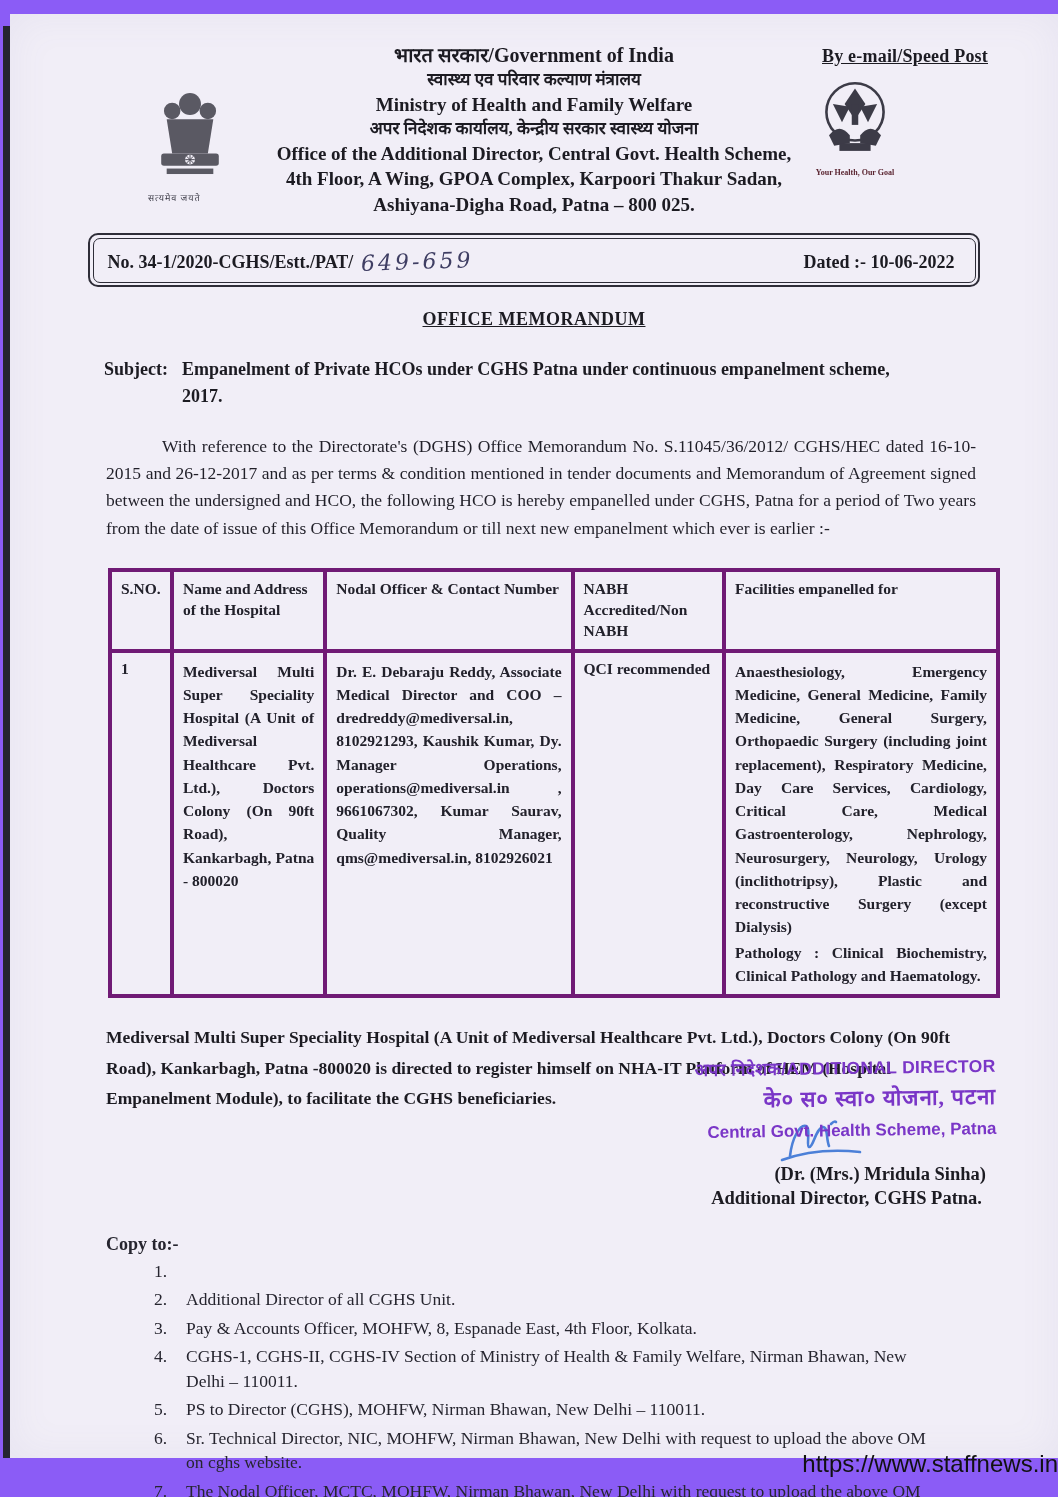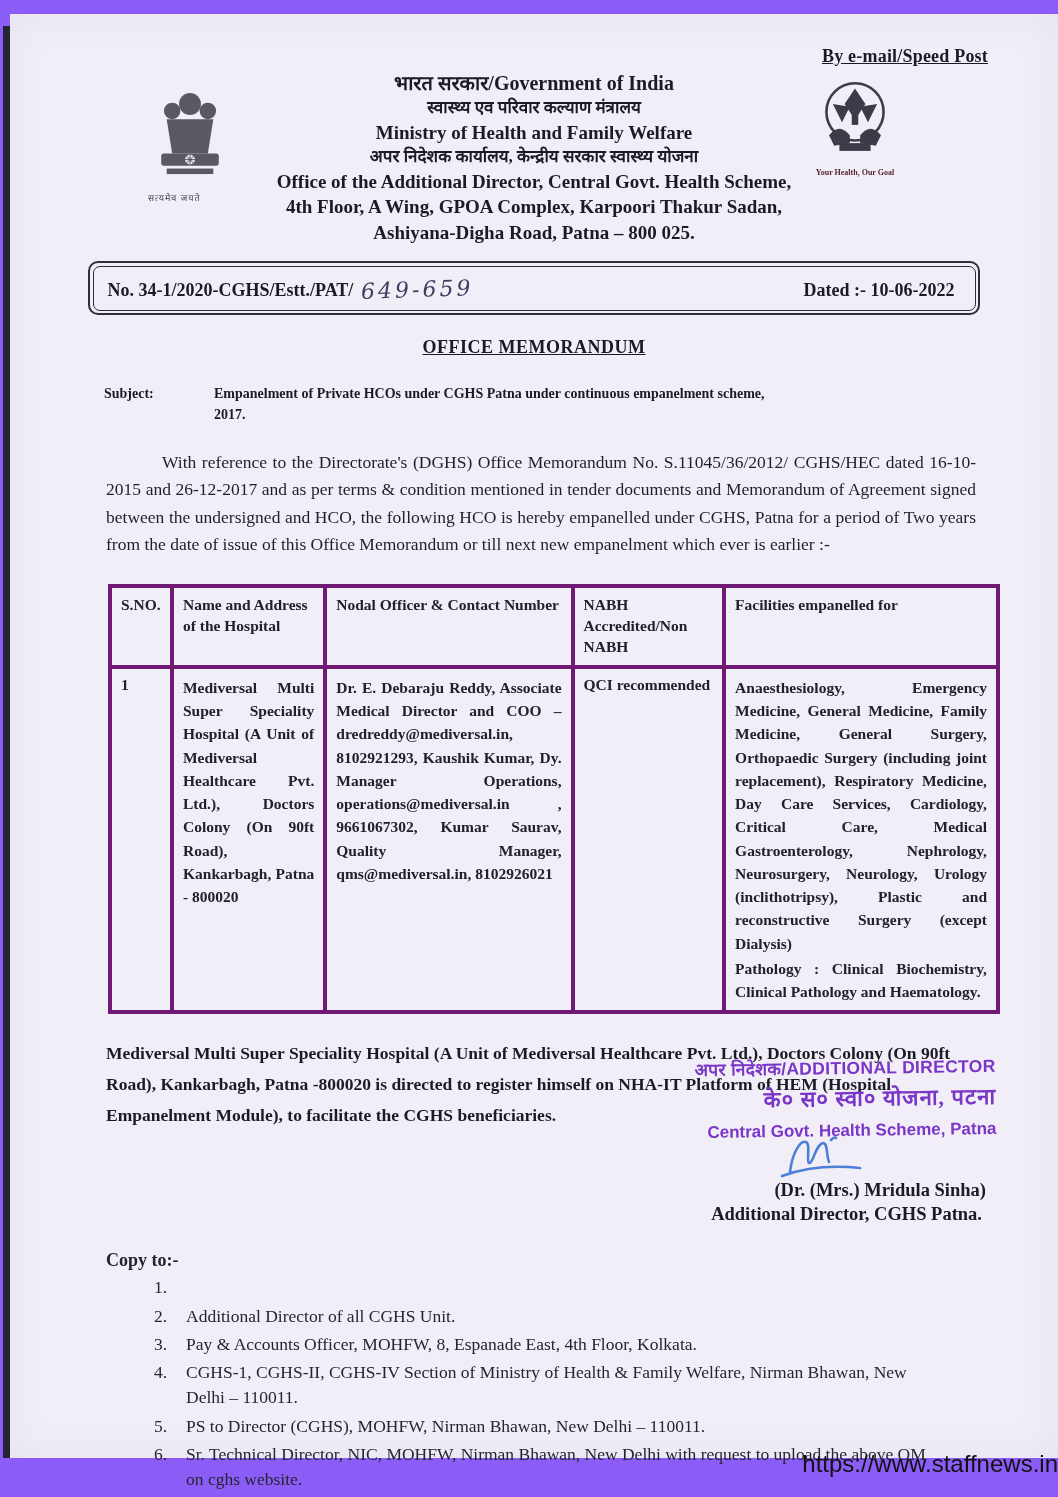--- a/index.html
+++ b/index.html
@@ -12,40 +12,40 @@
 
   .dispatch { position:absolute; top:32px; right:70px; font-weight:bold; font-size:18px;
               text-decoration:underline; letter-spacing:0.2px; }
 
   .emblem-wrap { position:absolute; left:138px; top:75px; width:100px; text-align:left; }
   .emblem-caption { font-size:9px; color:#3c3b47; margin-top:2px; letter-spacing:1px; }
 
   .cghs-wrap { position:absolute; right:148px; top:64px; width:110px; text-align:center; }
   .cghs-caption { font-size:8px; color:#5a2430; font-weight:bold; line-height:1.2; }
 
-  .letterhead { padding-top:56px; text-align:center; line-height:1.35; }
+  .letterhead { padding-top:28px; text-align:center; line-height:1.35; }
   .letterhead .l1 { font-weight:bold; font-size:20px; }
   .letterhead .l2 { font-weight:bold; font-size:17px; }
   .letterhead .l3 { font-weight:bold; font-size:19px; }
   .letterhead .l4 { font-weight:bold; font-size:17px; }
   .letterhead .l5, .letterhead .l6, .letterhead .l7 { font-weight:bold; font-size:19px; }
 
   .refbox-outer { margin:16px 78px 0 78px; border:2.5px solid #2e2d38; border-radius:10px; padding:2.5px; }
   .refbox-inner { border:1.5px solid #2e2d38; border-radius:7px; padding:9px 20px 9px 14px;
                   display:flex; justify-content:space-between; align-items:baseline; }
   .ref-left { font-weight:bold; font-size:18px; }
   .ref-hand { font-family:"DejaVu Serif",serif; font-style:italic; font-weight:normal;
               font-size:22px; color:#3f3e63; letter-spacing:3px; display:inline-block;
               transform:rotate(-2deg) translateY(1px); margin-left:8px; }
   .ref-date { font-weight:bold; font-size:18px; }
 
   .om-title { text-align:center; margin-top:22px; font-weight:bold; font-size:18px;
               text-decoration:underline; letter-spacing:0.5px; }
 
-  .subject { display:flex; margin:26px 88px 0 94px; font-weight:bold; font-size:14px; line-height:1.45;gap:32px; }
+  .subject { display:flex; margin:26px 88px 0 94px; font-weight:bold; font-size:18px; line-height:1.45; }
   .subject .lbl { flex:0 0 78px; }
   .subject .txt { flex:1; }
 
   .body-para { margin:24px 82px 0 96px; font-size:17.5px; line-height:1.56; text-align:justify;
                text-indent:56px; color:#201f28; }
 
   table.hco { border-collapse:collapse; margin:26px 0 0 98px; width:892px;
               font-size:15.5px; font-weight:bold; color:#22212b; }
   table.hco th, table.hco td { border:4px solid #701a75; vertical-align:top; padding:7px 9px; }
   table.hco th { text-align:left; font-size:15.5px; line-height:1.35; }

